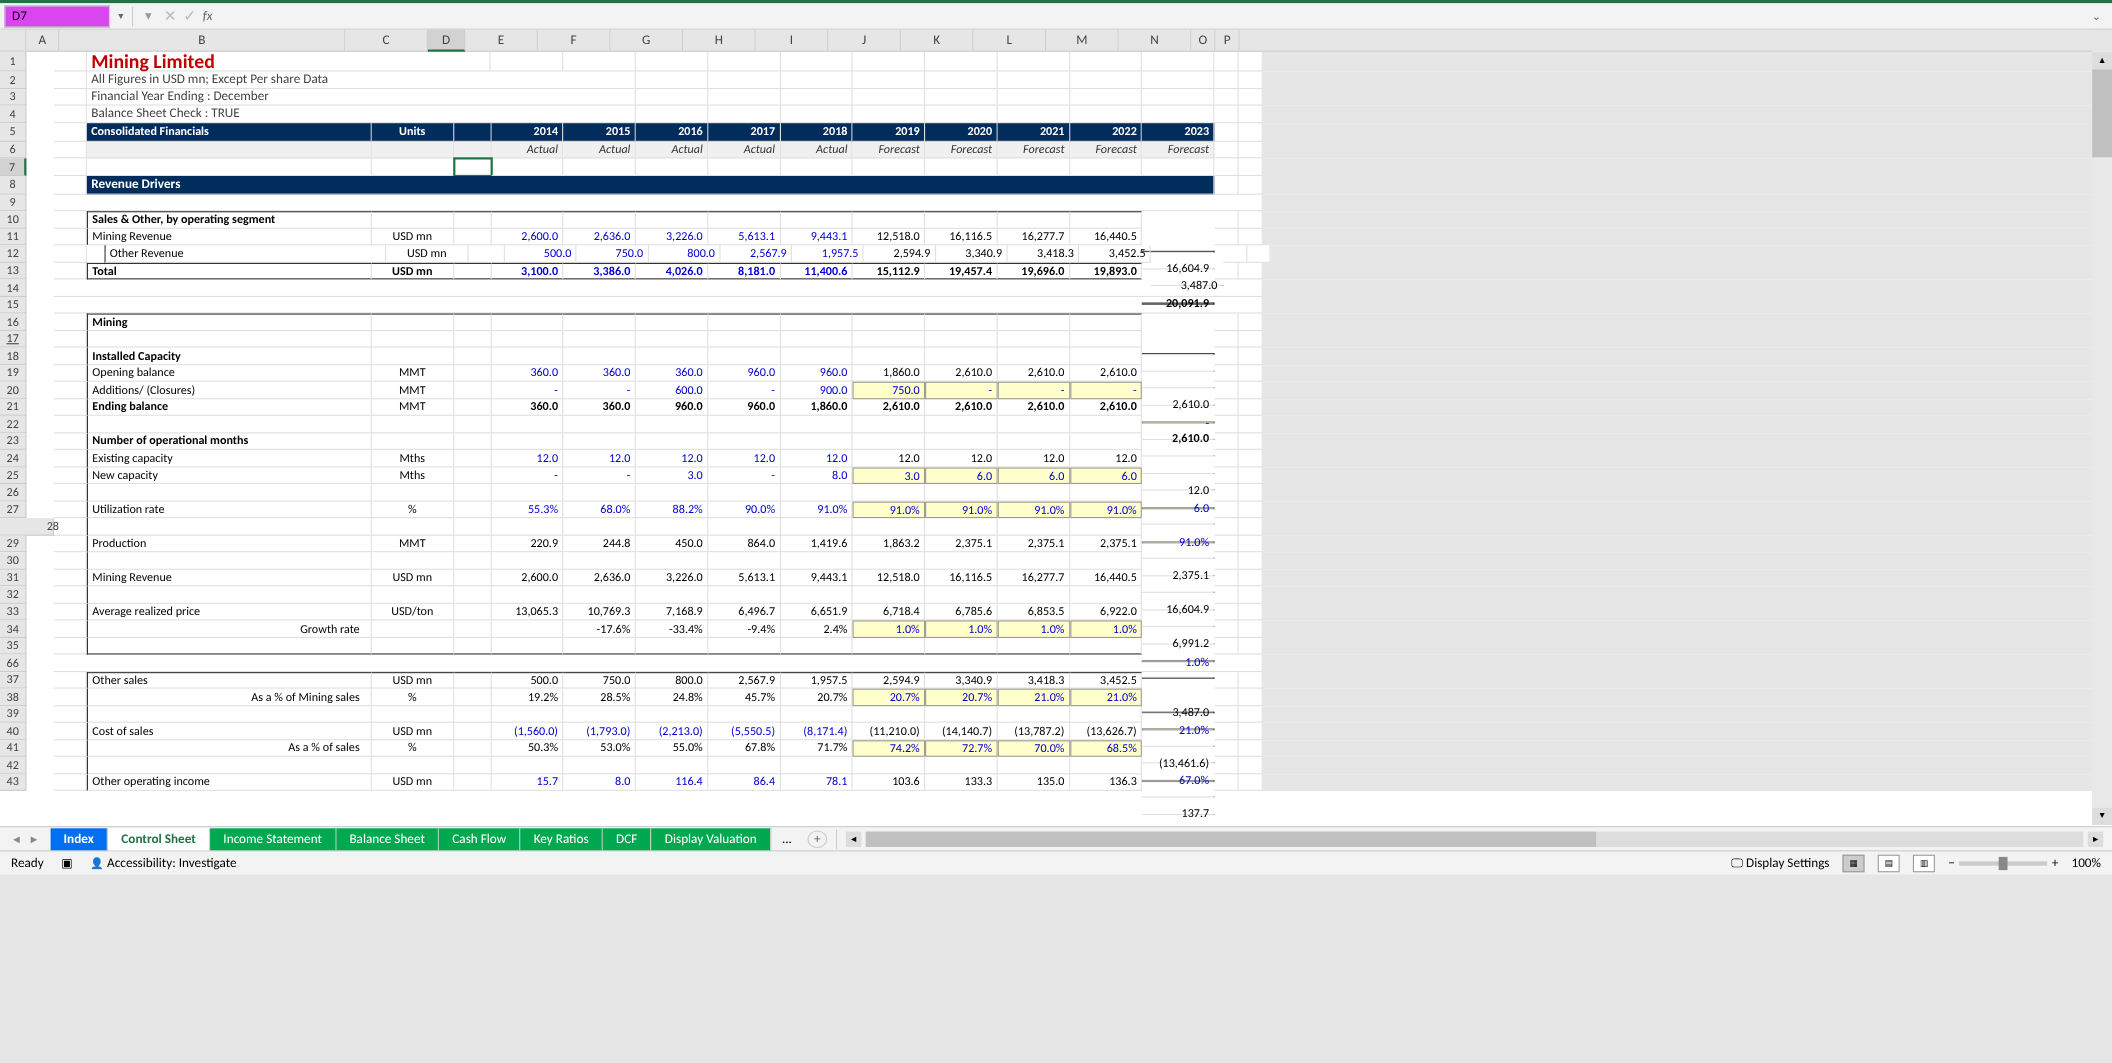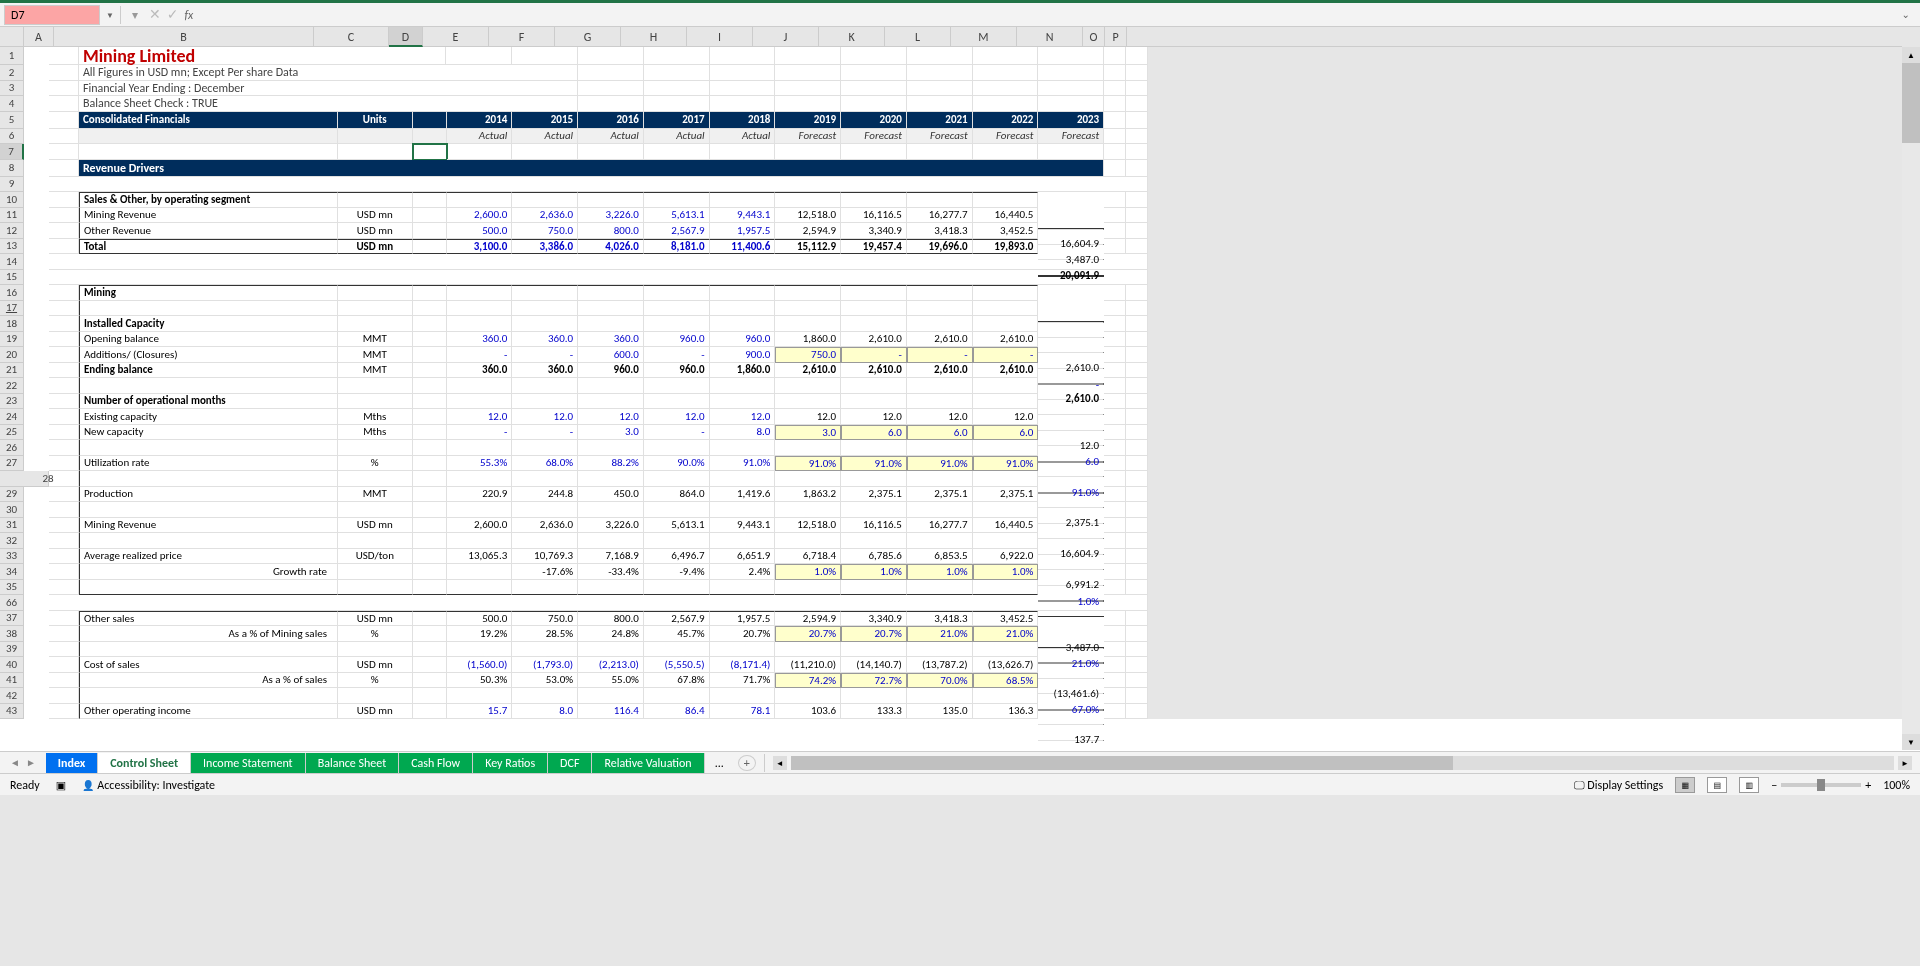--- a/index.html
+++ b/index.html
@@ -1,21 +1,21 @@
 <!DOCTYPE html>
 <html><head>
 <meta charset="utf-8">
 <style>
 * { margin: 0; padding: 0; box-sizing: border-box; font-family: Calibri, Arial, sans-serif; }
 body { background: #e6e6e6; overflow: hidden; width: 1920px; height: 966px; position: relative; }
 
 .title-bar { background: #217346; height: 3px; width: 100%; }
 
 .formula-row { height: 24px; background: #f3f3f3; display: flex; align-items: center; border-bottom: 1px solid #ccc; padding: 0 4px; gap: 6px; }
-.name-box { width: 96px; height: 20px; background: #fca5a5; border: 1px solid #ccc; font-size: 12px; padding: 0 6px; display: flex; align-items: center; }
+.name-box { width: 96px; height: 20px; background: #d946ef; border: 1px solid #ccc; font-size: 12px; padding: 0 6px; display: flex; align-items: center; }
 .name-dd { color: #666; font-size: 8px; }
 .sep { width: 1px; height: 18px; background: #ccc; }
 .fn-icon { width: 16px; color: #999; font-size: 12px; text-align: center; }
 .cancel-icon { color: #bbb; font-size: 14px; }
 .check-icon { color: #bbb; font-size: 14px; }
 .fx { font-style: italic; font-size: 12px; color: #666; }
 .formula-input { flex: 1; height: 20px; border: none; background: transparent; }
 .expand-fb { font-size: 10px; color: #666; padding: 0 6px; }
 
 .sheet-area { display: flex; height: 704px; background: white; }
@@ -339,21 +339,21 @@
           <div class="gc r black-v" style="width: 66px;">16,116.5</div>
           <div class="gc r black-v" style="width: 66px;">16,277.7</div>
           <div class="gc r black-v" style="width: 66px;">16,440.5</div>
           <div class="gc r black-v box-right" style="width: 66px;">16,604.9</div>
           <div class="gc " style="width: 22px;"></div>
           <div class="gc " style="width: 22px;"></div>
           <div class="right-gray" style="width: 775px; height: 100%;"></div>
         </div>
         <div class="gr" style="height: 15.5px;">
           <div class="gc " style="width: 30px;"></div>
-          <div class="gc  box-left" style="width: 260px;">Other Revenue</div>
+          <div class="gc  box-left" style="width: 260px; margin-left: 16px;">Other Revenue</div>
           <div class="gc c " style="width: 75px;">USD mn</div>
           <div class="gc " style="width: 34px;"></div>
           <div class="gc r blue-v" style="width: 66px;">500.0</div>
           <div class="gc r blue-v" style="width: 66px;">750.0</div>
           <div class="gc r blue-v" style="width: 66px;">800.0</div>
           <div class="gc r blue-v" style="width: 66px;">2,567.9</div>
           <div class="gc r blue-v" style="width: 66px;">1,957.5</div>
           <div class="gc r black-v" style="width: 66px;">2,594.9</div>
           <div class="gc r black-v" style="width: 66px;">3,340.9</div>
           <div class="gc r black-v" style="width: 66px;">3,418.3</div>
@@ -925,21 +925,21 @@
       <span>►</span>
     </div>
   <div id="tabs-container" style="display:flex;">
       <div class="tab active">Index</div>
       <div class="tab green">Control Sheet</div>
       <div class="tab dgreen">Income Statement</div>
       <div class="tab dgreen">Balance Sheet</div>
       <div class="tab dgreen">Cash Flow</div>
       <div class="tab dgreen">Key Ratios</div>
       <div class="tab dgreen">DCF</div>
-      <div class="tab dgreen">Relative Valuation</div>
+      <div class="tab dgreen">Display Valuation</div>
     </div>
   <div class="ellipsis-tab">...</div>
   <div class="new-sheet">+</div>
   <div style="width:8px"></div>
   <span class="sep"></span>
   <div class="scroll-track">
     <div class="scroll-btn">◄</div>
     <div class="scroll-bar">
         <div class="scroll-thumb"></div>
       </div>

